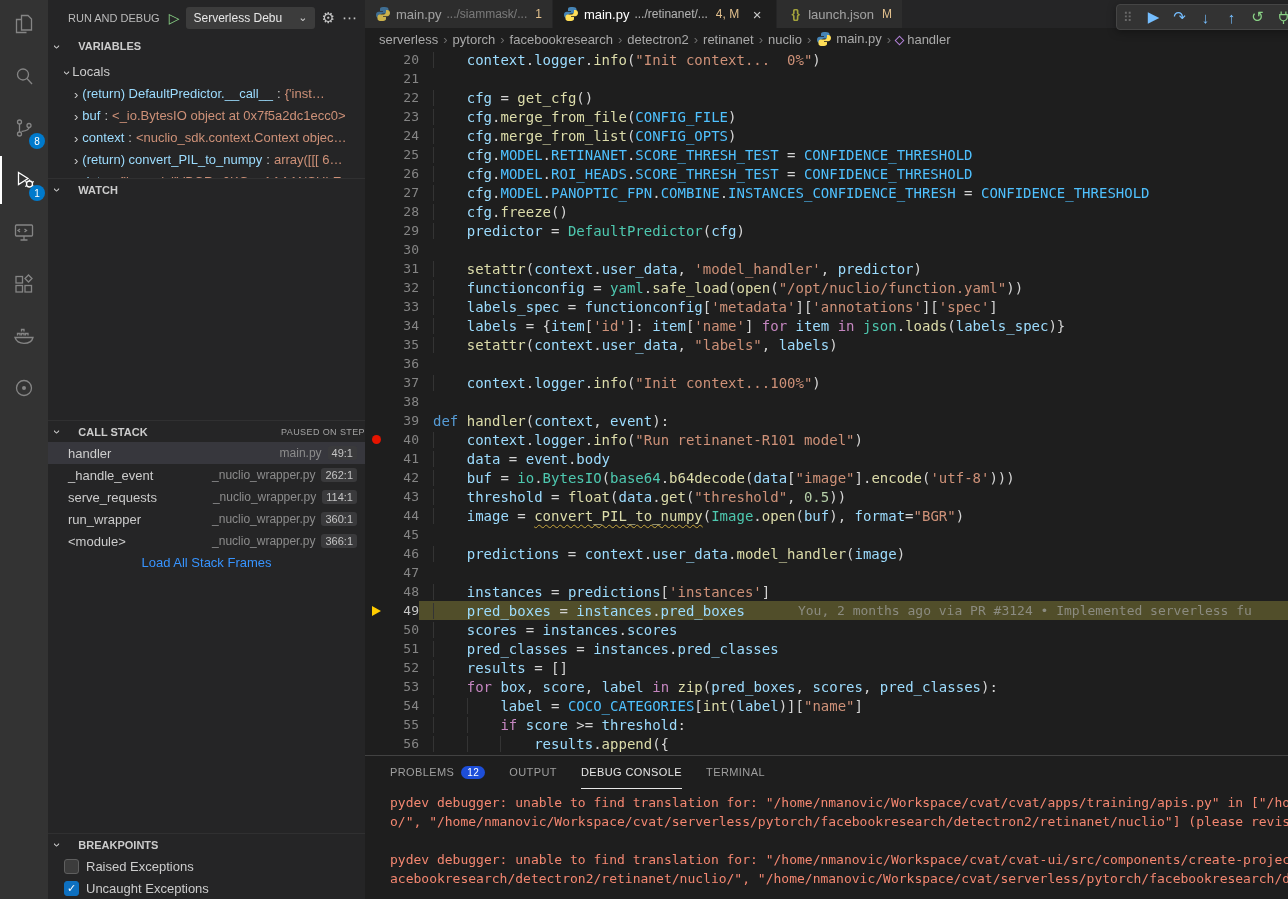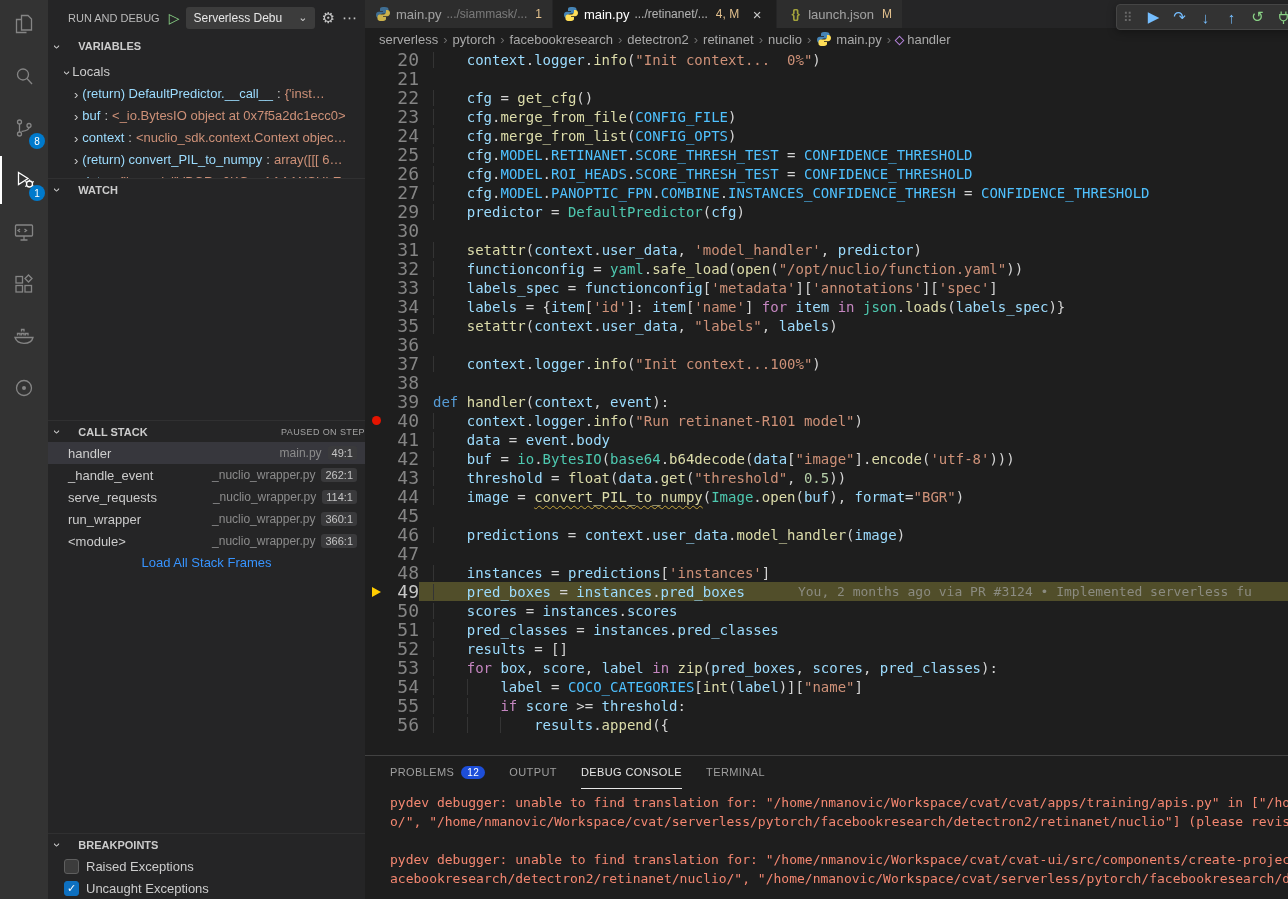--- a/index.html
+++ b/index.html
@@ -56,30 +56,30 @@
   .tab{display:flex;align-items:center;gap:5px;padding:0 10px;background:#2d2d2d;color:rgba(255,255,255,.55);font-size:13px;border-right:1px solid #252526;cursor:pointer;white-space:nowrap}
   .tab.active{background:#1e1e1e;color:#ffffff}
   .ticon{width:16px;height:16px;display:flex;align-items:center;justify-content:center;flex:none}
   .tab:not(.active) .ticon{opacity:.75}
   .tab-desc{font-size:12px;opacity:.65}
   .tab-deco{font-size:12px;color:#e2c08d;margin-left:3px}
   .tab-close{font-size:15px;color:#cccccc;margin-left:4px;width:18px;text-align:center;border-radius:3px}
   .json-glyph{color:#cbcb41;font-weight:bold;font-size:12px;letter-spacing:-1px}
   .breadcrumbs{height:22px;display:flex;align-items:center;padding-left:14px;font-size:13px;color:#a9a9a9;gap:2px;white-space:nowrap;overflow:hidden}
   .bc-sep{color:#6e6e6e;font-size:13px;margin:0 3px}
-  .bc-item{display:flex;align-items:center;gap:4px;cursor:pointer}
+  .bc-item{display:flex;gap:4px;cursor:pointer}
   .method-glyph{width:7px;height:7px;border:1.5px solid #b180d7;transform:rotate(45deg);display:inline-block}
 
   .code{position:relative;font-family:"DejaVu Sans Mono",monospace;font-size:14px;color:#d4d4d4}
   .code-line{height:19px;display:flex;align-items:center;position:relative;white-space:pre}
   .code-line.current{background:linear-gradient(to right,transparent 0 54px,#514e2a 54px)}
   .glyph{width:22px;flex:none;display:flex;align-items:center;justify-content:center}
   .bp-dot{width:9px;height:9px;border-radius:50%;background:#e51400}
   .cur-arrow{width:0;height:0;border-left:9px solid #ffcc00;border-top:5px solid transparent;border-bottom:5px solid transparent}
-  .lnum{width:32px;flex:none;text-align:right;color:#858585;font-size:18px;font-family:"DejaVu Sans Mono",monospace}
+  .lnum{width:32px;flex:none;text-align:right;color:#858585;font-size:13px;font-family:"DejaVu Sans Mono",monospace}
   .current .lnum{color:#c6c6c6}
   .ltext{white-space:pre;padding-left:14px}
   .blame{color:#8b8b80;padding-left:53px;white-space:pre;font-size:13px}
   .tok-p{color:#d4d4d4}.tok-v{color:#9cdcfe}.tok-f{color:#dcdcaa}.tok-s{color:#ce9178}
   .tok-k{color:#569cd6}.tok-c{color:#c586c0}.tok-C{color:#4fc1ff}.tok-t{color:#4ec9b0}.tok-n{color:#b5cea8}
   .tok-q{color:#dcdcaa;text-decoration:underline wavy #c8a63c 1px;text-underline-offset:3px}
   .tok-w{background:repeating-linear-gradient(to right,#343434 0px,#343434 1px,transparent 1px,transparent 33.72px)}
 
   .debug-toolbar{position:absolute;top:4px;right:-14px;display:flex;align-items:center;gap:3px;background:#333333;border:1px solid #454545;border-radius:4px;padding:1px 6px;box-shadow:0 2px 8px rgba(0,0,0,.35);z-index:4}
   .dt-btn{width:23px;height:22px;display:flex;align-items:center;justify-content:center;font-size:15px;cursor:pointer}
@@ -361,20 +361,21 @@
     </div>
   <div class="code" id="code">
       <div class="code-line"><span class="glyph"></span><span class="lnum">20</span><span class="ltext"><span class="tok-w">    </span><span class="tok-v">context</span><span class="tok-p">.</span><span class="tok-v">logger</span><span class="tok-p">.</span><span class="tok-f">info</span><span class="tok-p">(</span><span class="tok-s">"Init context...  0%"</span><span class="tok-p">)</span></span></div>
       <div class="code-line"><span class="glyph"></span><span class="lnum">21</span><span class="ltext"></span></div>
       <div class="code-line"><span class="glyph"></span><span class="lnum">22</span><span class="ltext"><span class="tok-w">    </span><span class="tok-v">cfg</span><span class="tok-p"> = </span><span class="tok-f">get_cfg</span><span class="tok-p">()</span></span></div>
       <div class="code-line"><span class="glyph"></span><span class="lnum">23</span><span class="ltext"><span class="tok-w">    </span><span class="tok-v">cfg</span><span class="tok-p">.</span><span class="tok-f">merge_from_file</span><span class="tok-p">(</span><span class="tok-C">CONFIG_FILE</span><span class="tok-p">)</span></span></div>
       <div class="code-line"><span class="glyph"></span><span class="lnum">24</span><span class="ltext"><span class="tok-w">    </span><span class="tok-v">cfg</span><span class="tok-p">.</span><span class="tok-f">merge_from_list</span><span class="tok-p">(</span><span class="tok-C">CONFIG_OPTS</span><span class="tok-p">)</span></span></div>
       <div class="code-line"><span class="glyph"></span><span class="lnum">25</span><span class="ltext"><span class="tok-w">    </span><span class="tok-v">cfg</span><span class="tok-p">.</span><span class="tok-C">MODEL</span><span class="tok-p">.</span><span class="tok-C">RETINANET</span><span class="tok-p">.</span><span class="tok-C">SCORE_THRESH_TEST</span><span class="tok-p"> = </span><span class="tok-C">CONFIDENCE_THRESHOLD</span></span></div>
       <div class="code-line"><span class="glyph"></span><span class="lnum">26</span><span class="ltext"><span class="tok-w">    </span><span class="tok-v">cfg</span><span class="tok-p">.</span><span class="tok-C">MODEL</span><span class="tok-p">.</span><span class="tok-C">ROI_HEADS</span><span class="tok-p">.</span><span class="tok-C">SCORE_THRESH_TEST</span><span class="tok-p"> = </span><span class="tok-C">CONFIDENCE_THRESHOLD</span></span></div>
       <div class="code-line"><span class="glyph"></span><span class="lnum">27</span><span class="ltext"><span class="tok-w">    </span><span class="tok-v">cfg</span><span class="tok-p">.</span><span class="tok-C">MODEL</span><span class="tok-p">.</span><span class="tok-C">PANOPTIC_FPN</span><span class="tok-p">.</span><span class="tok-C">COMBINE</span><span class="tok-p">.</span><span class="tok-C">INSTANCES_CONFIDENCE_THRESH</span><span class="tok-p"> = </span><span class="tok-C">CONFIDENCE_THRESHOLD</span></span></div>
+      <div class="code-line"><span class="glyph"></span><span class="lnum">28</span><span class="ltext"><span class="tok-w">    </span><span class="tok-v">cfg</span><span class="tok-p">.</span><span class="tok-f">freeze</span><span class="tok-p">()</span></span></div>
       <div class="code-line"><span class="glyph"></span><span class="lnum">29</span><span class="ltext"><span class="tok-w">    </span><span class="tok-v">predictor</span><span class="tok-p"> = </span><span class="tok-t">DefaultPredictor</span><span class="tok-p">(</span><span class="tok-v">cfg</span><span class="tok-p">)</span></span></div>
       <div class="code-line"><span class="glyph"></span><span class="lnum">30</span><span class="ltext"></span></div>
       <div class="code-line"><span class="glyph"></span><span class="lnum">31</span><span class="ltext"><span class="tok-w">    </span><span class="tok-f">setattr</span><span class="tok-p">(</span><span class="tok-v">context</span><span class="tok-p">.</span><span class="tok-v">user_data</span><span class="tok-p">, </span><span class="tok-s">'model_handler'</span><span class="tok-p">, </span><span class="tok-v">predictor</span><span class="tok-p">)</span></span></div>
       <div class="code-line"><span class="glyph"></span><span class="lnum">32</span><span class="ltext"><span class="tok-w">    </span><span class="tok-v">functionconfig</span><span class="tok-p"> = </span><span class="tok-t">yaml</span><span class="tok-p">.</span><span class="tok-f">safe_load</span><span class="tok-p">(</span><span class="tok-f">open</span><span class="tok-p">(</span><span class="tok-s">"/opt/nuclio/function.yaml"</span><span class="tok-p">))</span></span></div>
       <div class="code-line"><span class="glyph"></span><span class="lnum">33</span><span class="ltext"><span class="tok-w">    </span><span class="tok-v">labels_spec</span><span class="tok-p"> = </span><span class="tok-v">functionconfig</span><span class="tok-p">[</span><span class="tok-s">'metadata'</span><span class="tok-p">][</span><span class="tok-s">'annotations'</span><span class="tok-p">][</span><span class="tok-s">'spec'</span><span class="tok-p">]</span></span></div>
       <div class="code-line"><span class="glyph"></span><span class="lnum">34</span><span class="ltext"><span class="tok-w">    </span><span class="tok-v">labels</span><span class="tok-p"> = {</span><span class="tok-v">item</span><span class="tok-p">[</span><span class="tok-s">'id'</span><span class="tok-p">]: </span><span class="tok-v">item</span><span class="tok-p">[</span><span class="tok-s">'name'</span><span class="tok-p">] </span><span class="tok-c">for</span><span class="tok-p"> </span><span class="tok-v">item</span><span class="tok-p"> </span><span class="tok-c">in</span><span class="tok-p"> </span><span class="tok-t">json</span><span class="tok-p">.</span><span class="tok-f">loads</span><span class="tok-p">(</span><span class="tok-v">labels_spec</span><span class="tok-p">)}</span></span></div>
       <div class="code-line"><span class="glyph"></span><span class="lnum">35</span><span class="ltext"><span class="tok-w">    </span><span class="tok-f">setattr</span><span class="tok-p">(</span><span class="tok-v">context</span><span class="tok-p">.</span><span class="tok-v">user_data</span><span class="tok-p">, </span><span class="tok-s">"labels"</span><span class="tok-p">, </span><span class="tok-v">labels</span><span class="tok-p">)</span></span></div>
       <div class="code-line"><span class="glyph"></span><span class="lnum">36</span><span class="ltext"></span></div>
       <div class="code-line"><span class="glyph"></span><span class="lnum">37</span><span class="ltext"><span class="tok-w">    </span><span class="tok-v">context</span><span class="tok-p">.</span><span class="tok-v">logger</span><span class="tok-p">.</span><span class="tok-f">info</span><span class="tok-p">(</span><span class="tok-s">"Init context...100%"</span><span class="tok-p">)</span></span></div>
       <div class="code-line"><span class="glyph"></span><span class="lnum">38</span><span class="ltext"></span></div>

